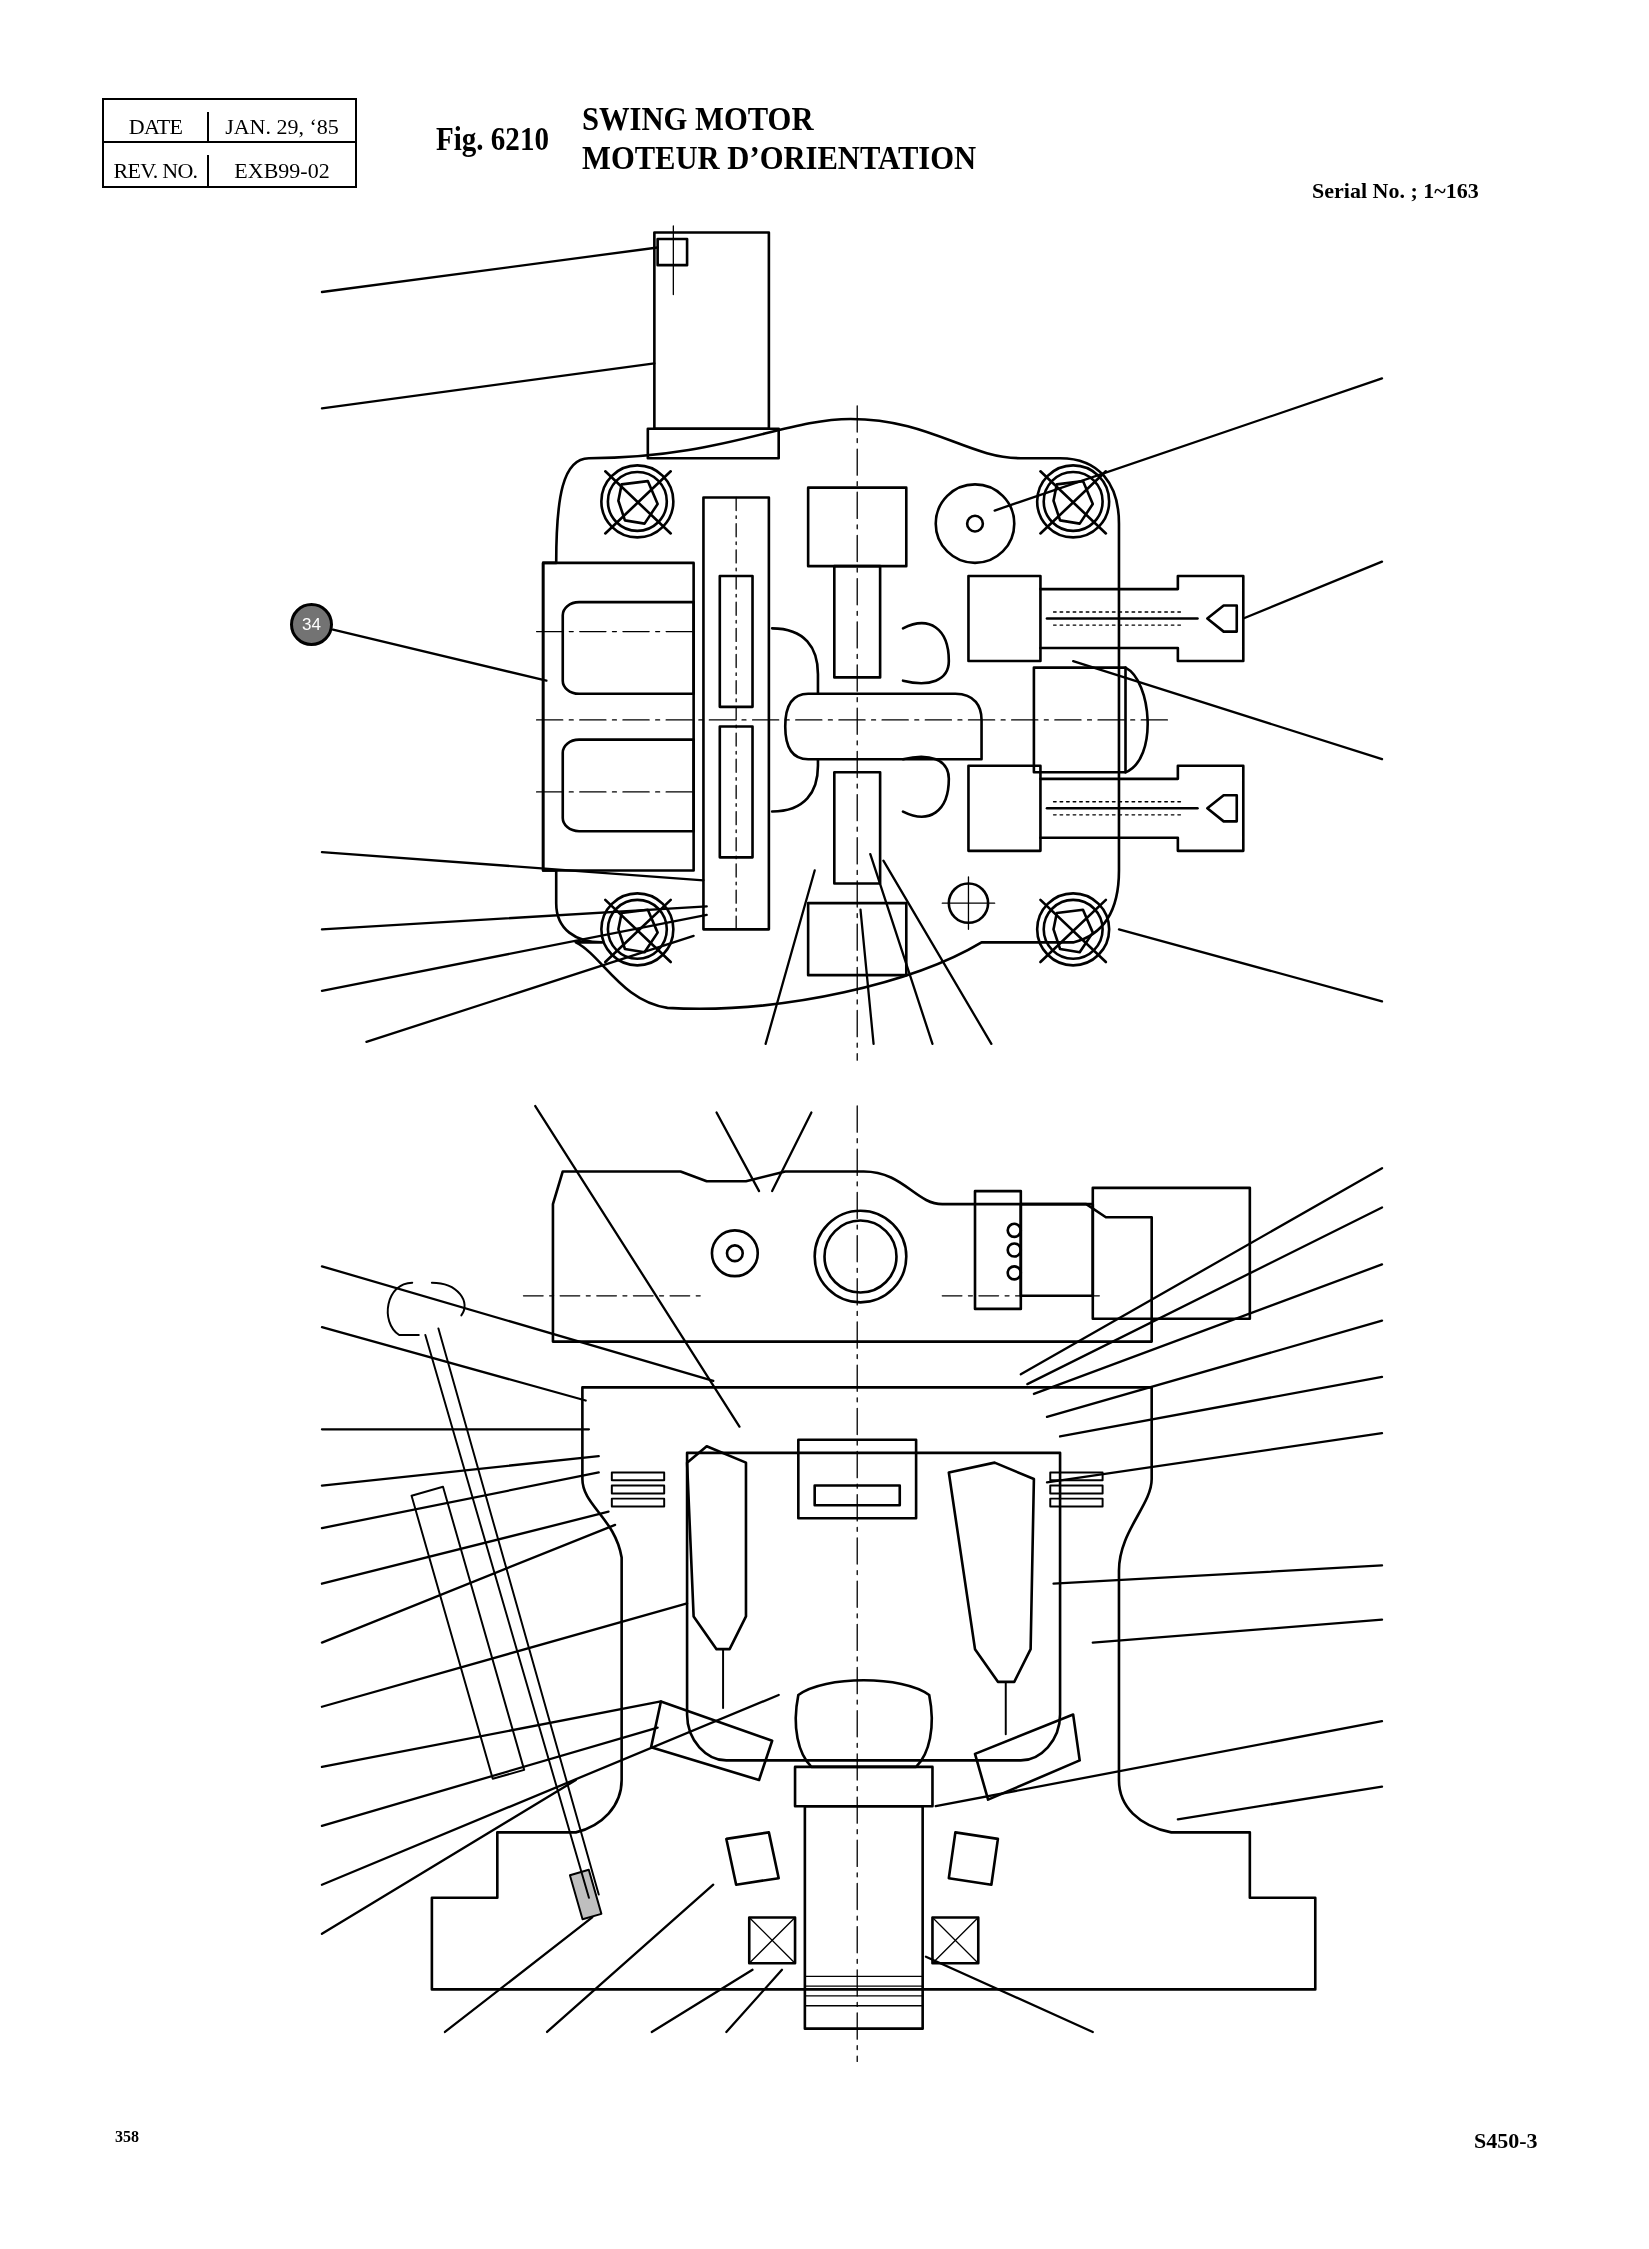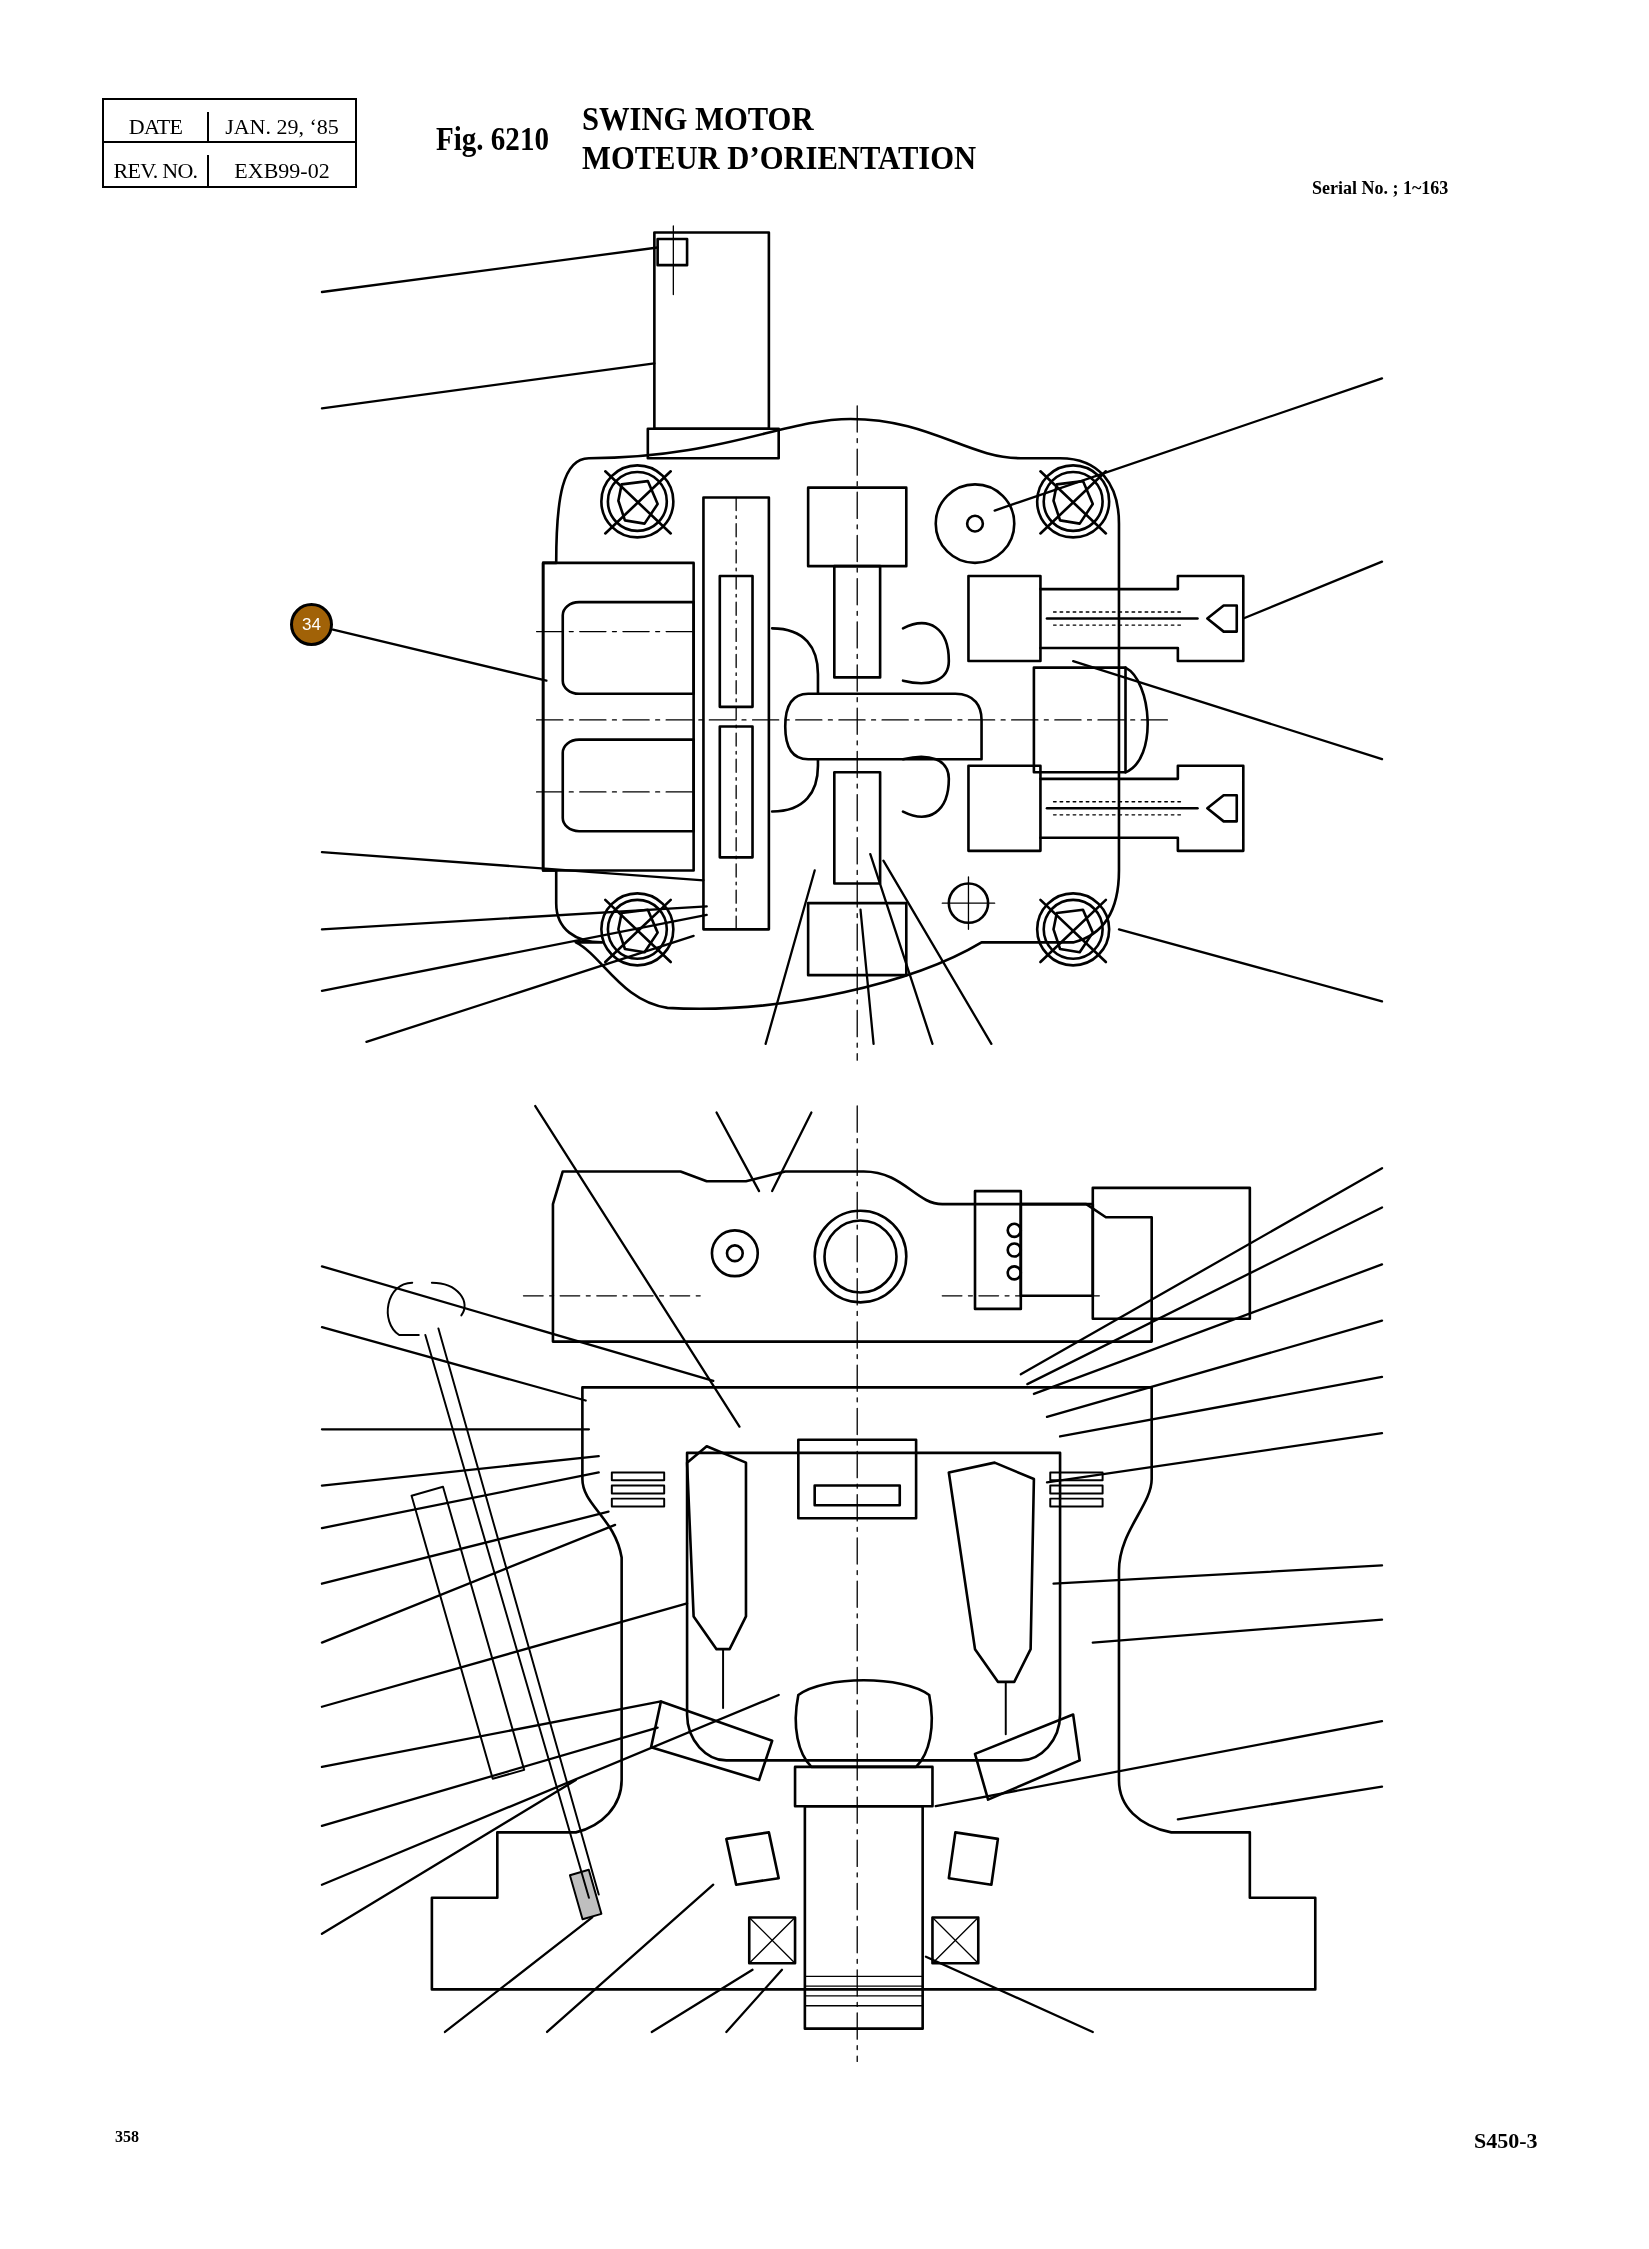--- a/index.html
+++ b/index.html
@@ -4,25 +4,25 @@
 <style>
   html, body { margin:0; padding:0; background:#ffffff; }
   body { width:1649px; height:2250px; position:relative; overflow:hidden; font-family:"Liberation Serif", serif; color:#000; }
   .rev-table { position:absolute; left:102px; top:98px; width:255px; height:90px; border:2.6px solid #000; box-sizing:border-box; display:grid; grid-template-columns:105px 1fr; grid-template-rows:1fr 1fr; }
   .rev-table .cell { display:flex; align-items:center; justify-content:center; font-family:"Liberation Serif", serif; font-size:22px;margin-top:12px; }
   .rev-table .c1 { border-right:2px solid #000; }
   .rev-table .r1 { border-bottom:2px solid #000; }
   .rev-table .lbl { letter-spacing:-0.7px; }
   .fig-no { position:absolute; left:436px; top:121px; font-size:33px; font-weight:bold; transform:scaleX(0.88); transform-origin:left; white-space:nowrap; }
   .title { position:absolute; left:582px; top:99px; font-size:34px; font-weight:bold; line-height:39px; transform:scaleX(0.9); transform-origin:left; white-space:nowrap; }
-  .serial { position:absolute; left:1312px; top:178px; font-size:18px; font-weight:bold; white-space:nowrap; }
+  .serial { position:absolute; left:1312px; top:178px; font-size:22px; font-weight:bold; white-space:nowrap; }
   .page-no { position:absolute; left:115px; top:2128px; font-family:Liberation Serif, serif; font-size:16px; font-weight:bold; }
   .model { position:absolute; left:1474px; top:2128px; font-family:Liberation Serif, serif; font-size:22px; font-weight:bold; }
   .drawing { position:absolute; left:0; top:0; width:1649px; height:2250px; }
-  .marker { position:absolute; left:290px; top:603px; width:43px; height:43px; border-radius:50%; background:#a16207; border:3.3px solid #000; box-sizing:border-box; display:flex; align-items:center; justify-content:center; color:#fff; font-family:"Liberation Sans", sans-serif; font-size:17px; }
+  .marker { position:absolute; left:290px; top:603px; width:43px; height:43px; border-radius:50%; background:#737373; border:3.3px solid #000; box-sizing:border-box; display:flex; align-items:center; justify-content:center; color:#fff; font-family:"Liberation Sans", sans-serif; font-size:17px; }
 </style>
 </head>
 <body>
 
 <div class="rev-table">
   <div class="cell c1 r1 lbl">DATE</div>
   <div class="cell r1">JAN. 29, ‘85</div>
   <div class="cell c1 lbl">REV. NO.</div>
   <div class="cell">EXB99-02</div>
 </div>

